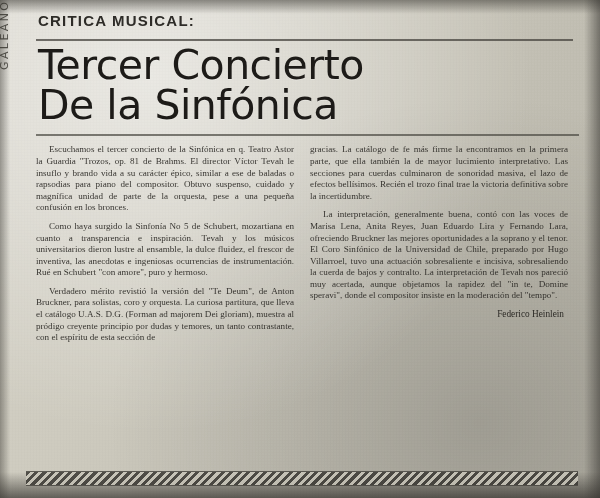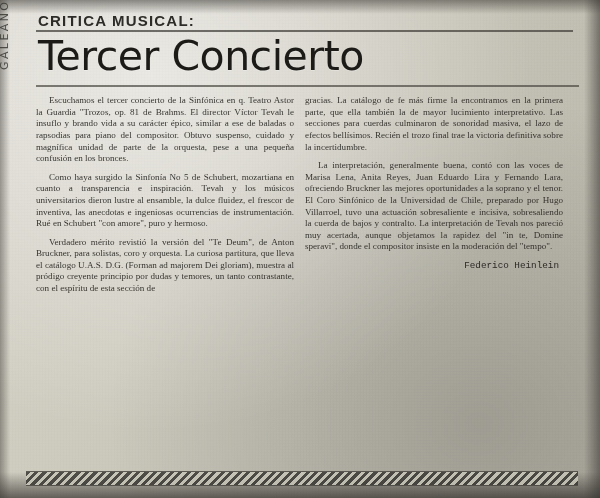--- a/index.html
+++ b/index.html
@@ -75,21 +75,21 @@
     width: 548px;
     height: 480px;
   }
 
   .kicker {
     font-family: "Liberation Sans", sans-serif;
     font-weight: bold;
     font-size: 15px;
     letter-spacing: 1.2px;
     color: #2e2c28;
-    margin: 4px 0 1px 2px;
+    margin: 4px 0 10px 2px;
   }
   .rule-under-kicker {
     height: 2px;
     background: #45433d;
     margin: 0 0 2px 0;
     width: 98%;
     opacity: .75;
   }
 
   .headline {
@@ -108,21 +108,21 @@
     height: 2px;
     background: #4a4842;
     margin: 9px 0 8px 0;
     width: 99%;
     opacity: .7;
   }
 
   
   .columns {
     display: flex;
-    gap: 11px;
+    gap: 16px;
     margin-top: 2px;
   }
   .col {
     width: 258px;
   }
   .col p {
     margin: 0 0 7px 0;
     font-family: "Liberation Serif", serif;
     font-size: 9.1px;
     line-height: 11.6px;
@@ -130,21 +130,21 @@
     color: #2b2925;
     text-indent: 13px;
     filter: blur(0.22px);
     opacity: .93;
   }
   .col p.no-indent { text-indent: 0; }
 
   .byline {
     margin-top: 6px;
     text-align: right;
-    font-family: Liberation Mono, monospace;
+    font-family: Liberation Serif, serif;
     font-size: 9.3px;
     font-style: normal;
     color: #2b2925;
     padding-right: 4px;
     filter: blur(0.2px);
   }
 
   
   .bottom-band {
     position: absolute;
@@ -171,20 +171,21 @@
 
   <div class="vertical-note">GALEANO  ·  SESO · HULARDO · R.C.I.S.</div>
 
   <div class="content">
 
     <div class="kicker">CRITICA MUSICAL:</div>
     <div class="rule-under-kicker"></div>
 
     <h1 class="headline">
       <span class="l1">Tercer Concierto</span>
+      <span class="l2">De la Sinfónica</span>
     </h1>
 
     <div class="rule-under-headline"></div>
 
     <div class="columns">
 
       <div class="col">
         <p>Escuchamos el tercer concierto de la Sinfónica en q. Teatro Astor la Guardia "Trozos, op. 81 de Brahms. El director Víctor Tevah le insuflo y brando vida a su carácter épico, similar a ese de baladas o rapsodias para piano del compositor. Obtuvo suspenso, cuidado y magnífica unidad de parte de la orquesta, pese a una pequeña confusión en los bronces.</p>
         <p>Como haya surgido la Sinfonía No 5 de Schubert, mozartiana en cuanto a transparencia e inspiración. Tevah y los músicos universitarios dieron lustre al ensamble, la dulce fluidez, el frescor de inventiva, las anecdotas e ingeniosas ocurrencias de instrumentación. Rué en Schubert "con amore", puro y hermoso.</p>
         <p>Verdadero mérito revistió la versión del "Te Deum", de Anton Bruckner, para solistas, coro y orquesta. La curiosa partitura, que lleva el catálogo U.A.S. D.G. (Forman ad majorem Dei gloriam), muestra al pródigo creyente principio por dudas y temores, un tanto contrastante, con el espíritu de esta sección de</p>

